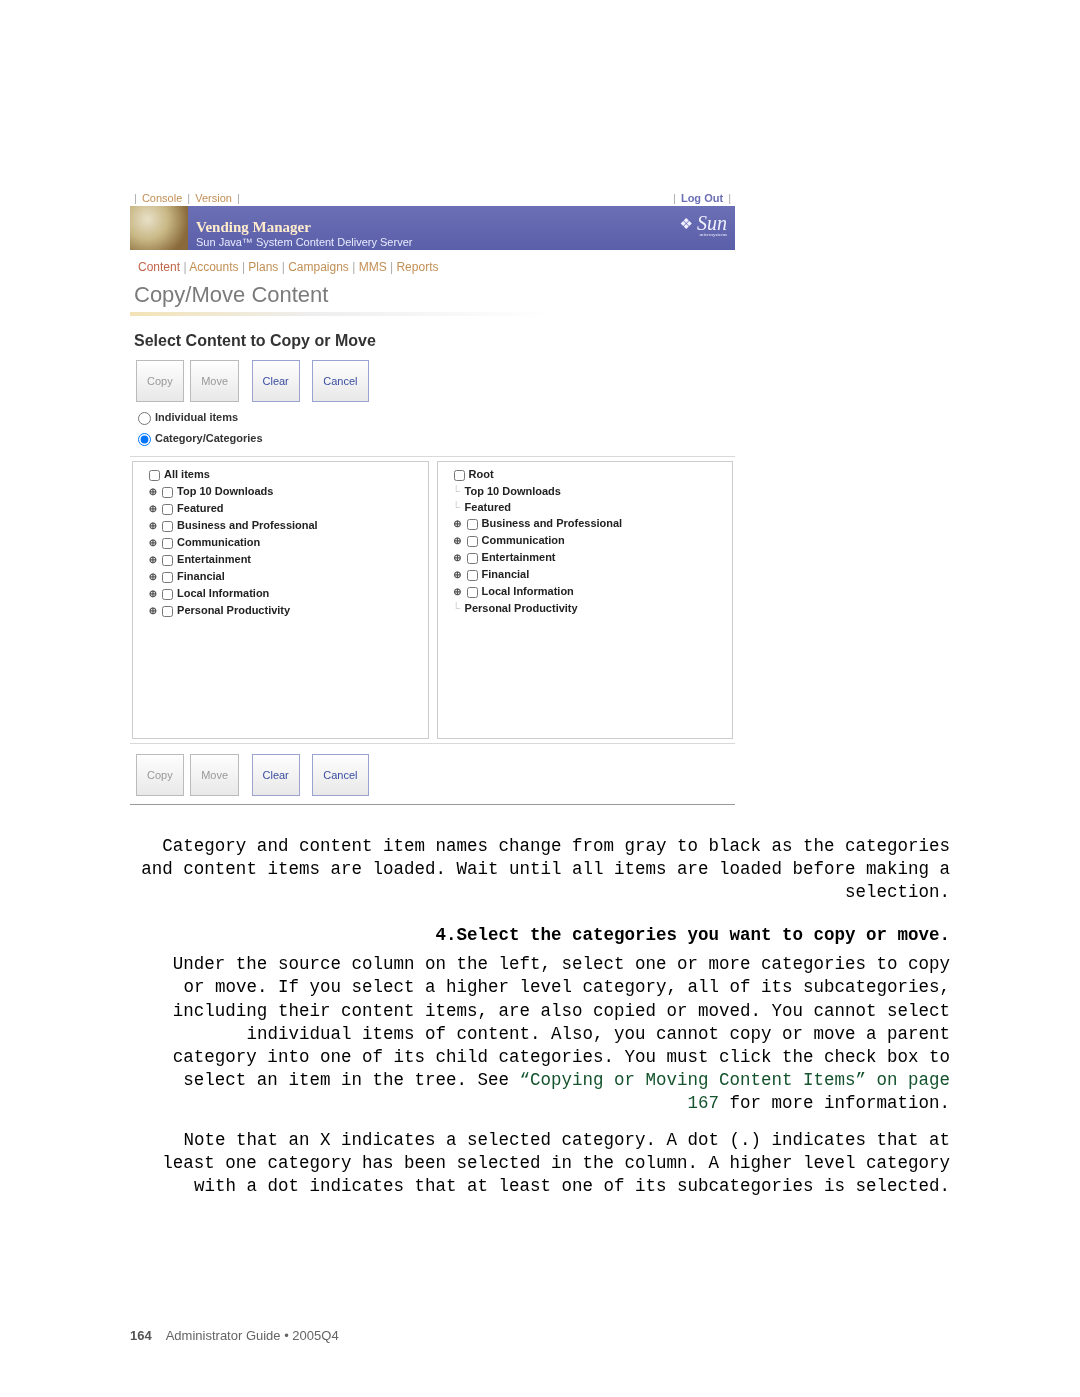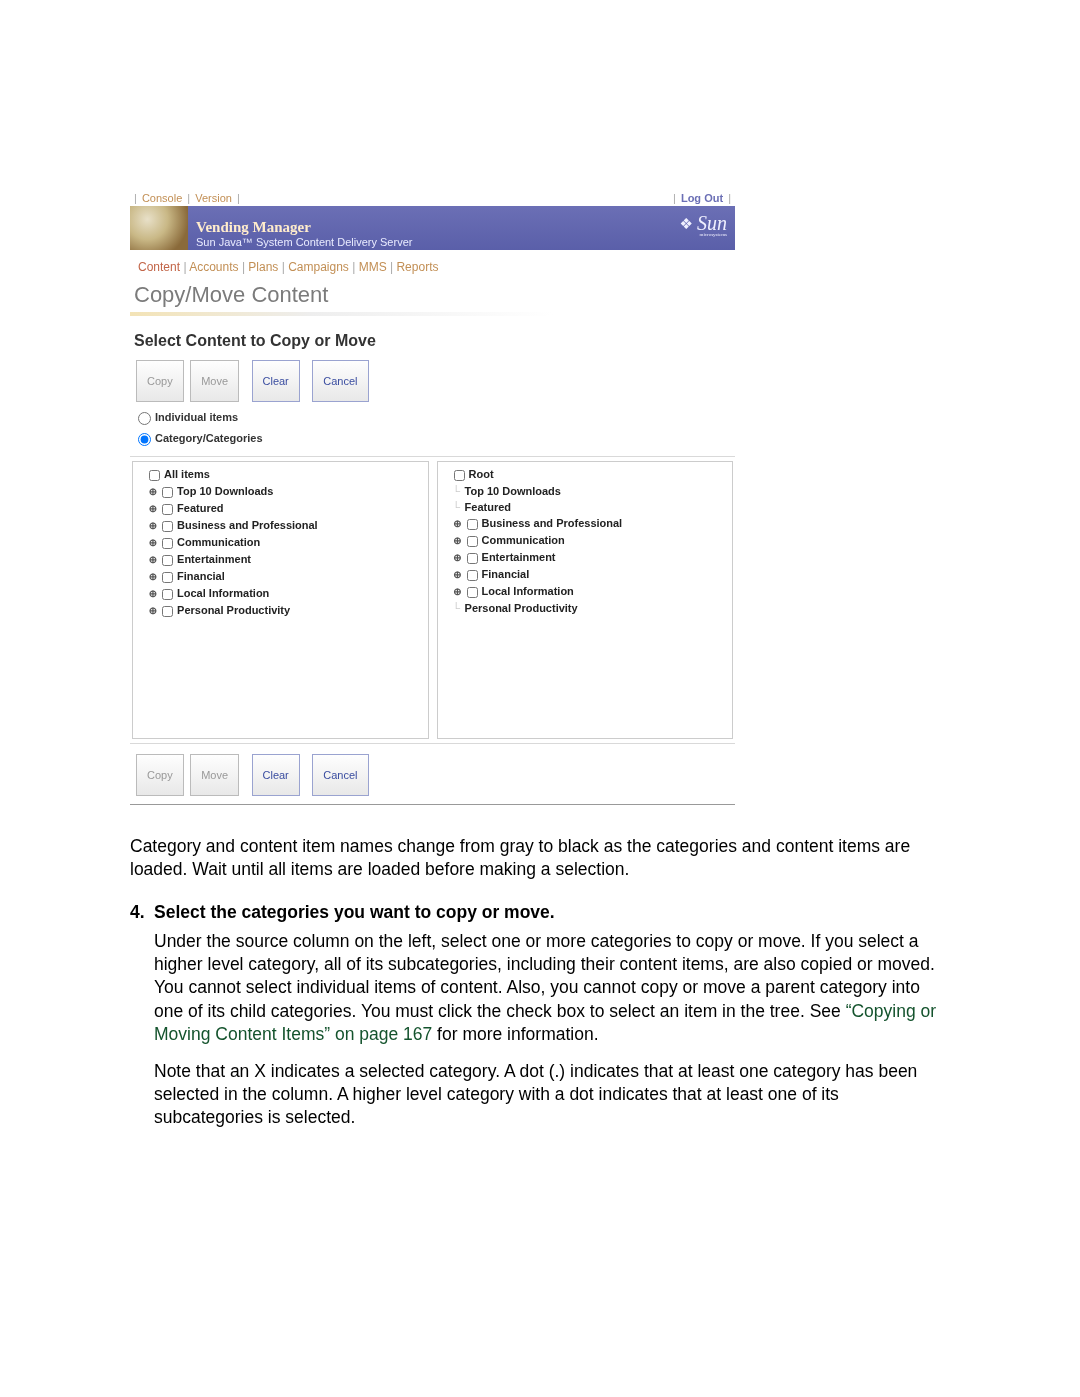--- a/index.html
+++ b/index.html
@@ -117,25 +117,26 @@
     display:inline-block; width:12px; text-align:center;
     color:#555; font-size:10px;
   }
   .handle.blank { color:transparent; }
   .tree-line { display:inline-block; width:10px; color:#ccc; text-align:center; font-weight:normal; }
   input.tcb { margin: 0 4px 0 0; vertical-align: middle; width:11px; height:11px; }
   .indent1 { padding-left: 10px; }
   .bottom-row { padding: 6px 0 8px 6px; }
   
   .body-text {
-    font-family: Liberation Sans, sans-serif;
+    font-family: Liberation Mono, monospace;
     font-size: 17.5px;
     line-height: 1.32;
     color: #000;
     margin: 0 0 14px 0;
+    text-align: right;
   }
   .step-head {
     font-weight: bold;
     margin: 20px 0 6px 0;
   }
   .step-head .num { display:inline-block; width:24px; }
   .step-body { margin-left: 24px; }
   .link { color: #14532d; }
   .footer {
     font-family: Arial, Helvetica, sans-serif;
@@ -251,14 +252,17 @@
   <p class="body-text step-head">
     <span class="num">4.</span><span>Select the categories you want to copy or move.</span>
   </p>
 
   <p class="body-text step-body">
     <span>Under the source column on the left, select one or more categories to copy or move. If you select a higher level category, all of its subcategories, including their content items, are also copied or moved. You cannot select individual items of content. Also, you cannot copy or move a parent category into one of its child categories. You must click the check box to select an item in the tree. See </span><span class="link">“Copying or Moving Content Items” on page 167</span><span> for more information.</span>
   </p>
 
   <p class="body-text step-body">Note that an X indicates a selected category. A dot (.) indicates that at least one category has been selected in the column. A higher level category with a dot indicates that at least one of its subcategories is selected.</p>
 
+  <div class="footer">
+    <span class="pn">164</span><span>Administrator Guide • 2005Q4</span>
+  </div>
 
 </div>
 
 </body></html>

